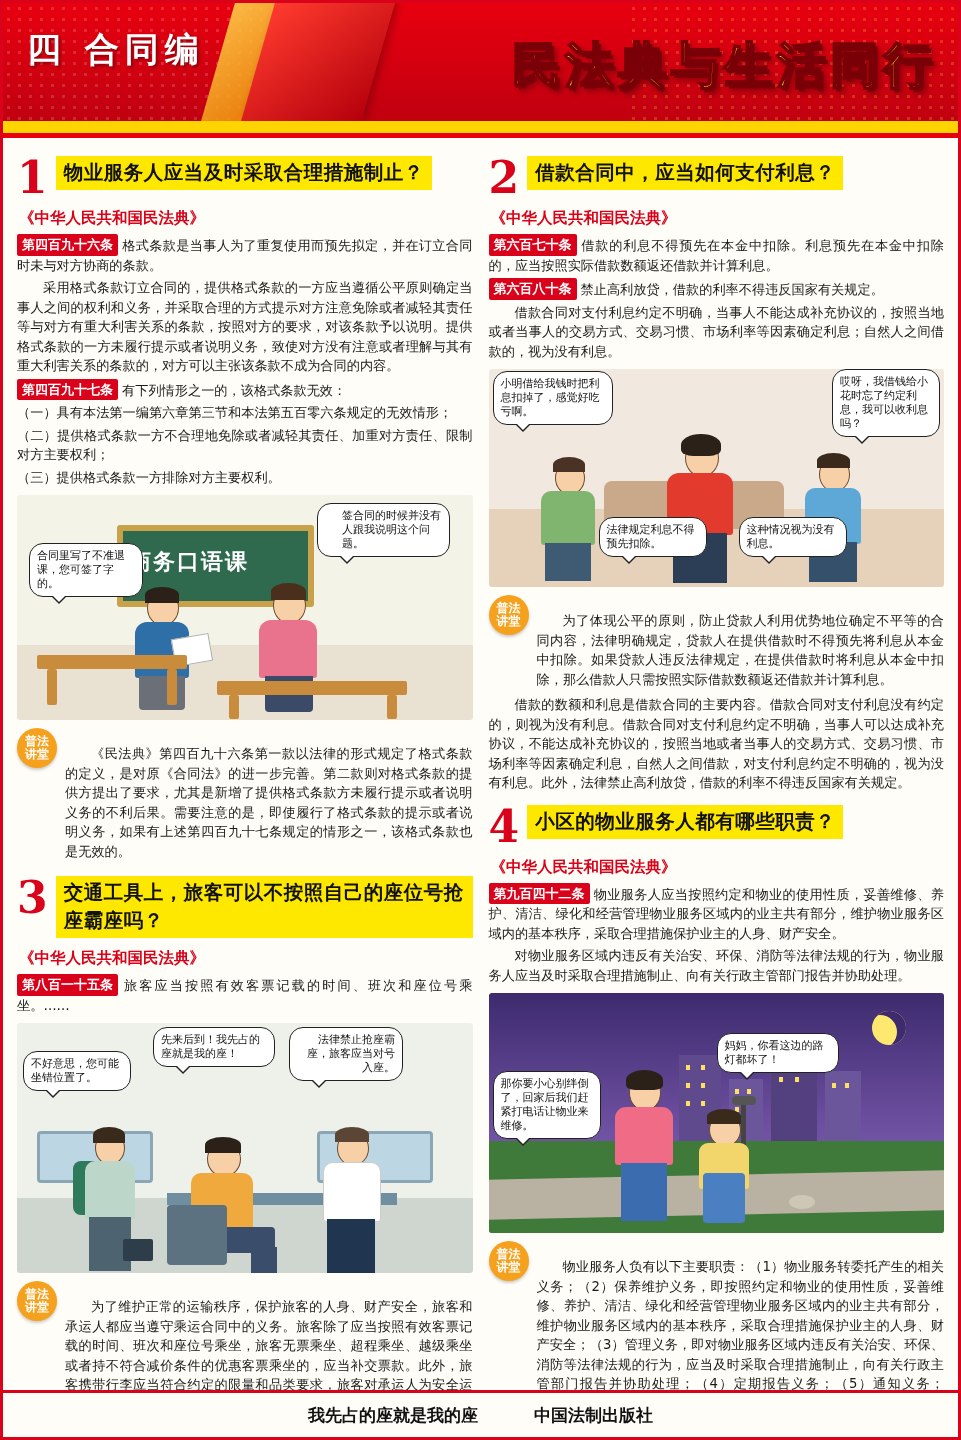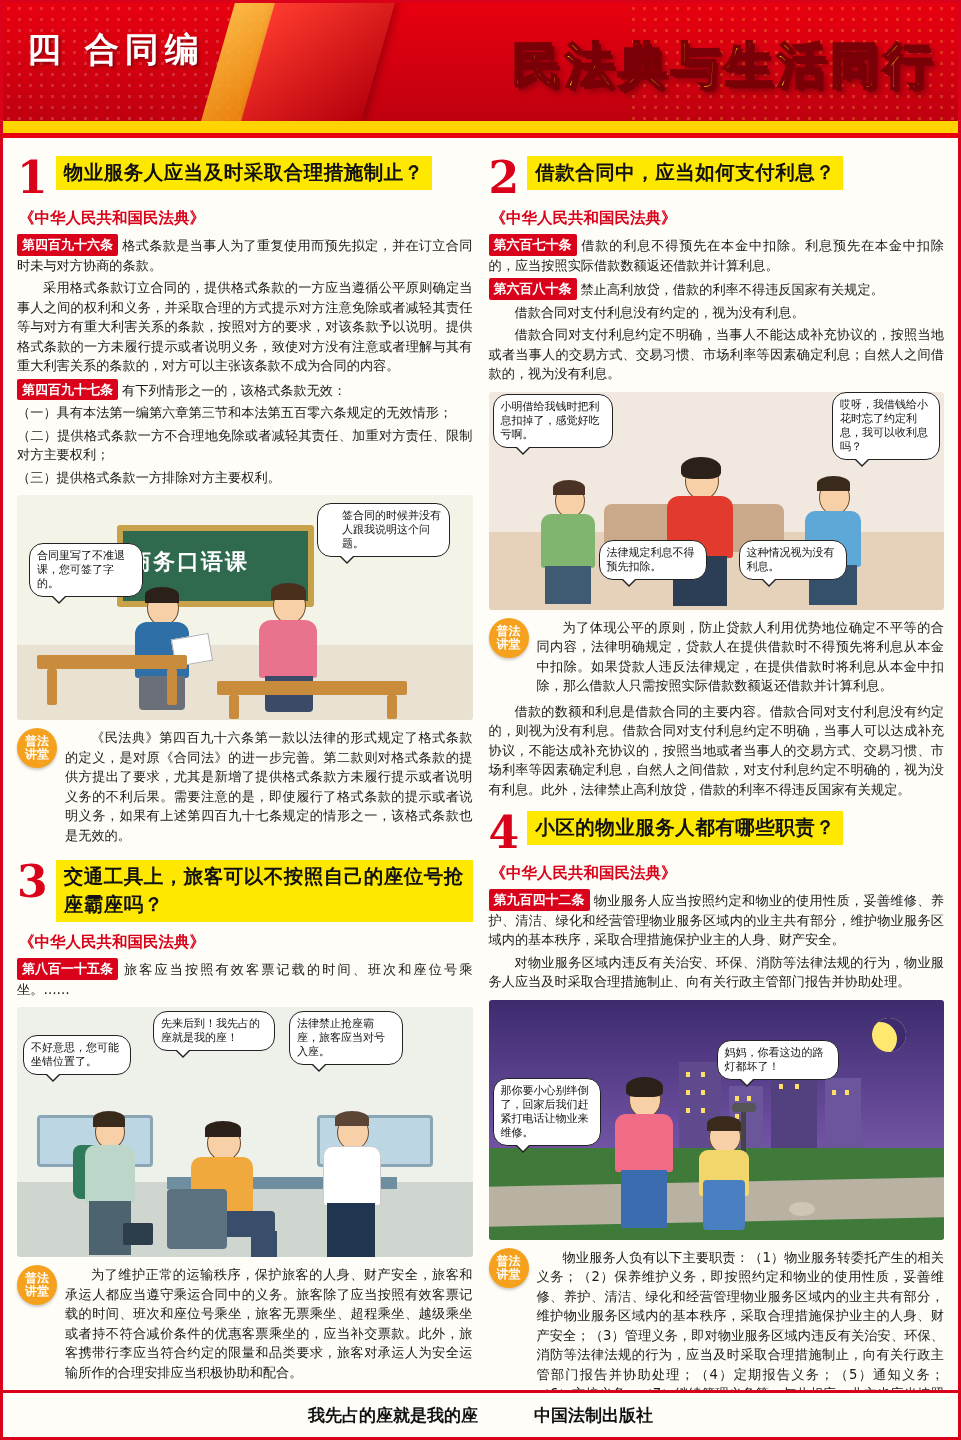--- a/index.html
+++ b/index.html
@@ -120,21 +120,21 @@
   
   .lecture{
     display:flex;gap:8px;margin-top:8px;align-items:flex-start;
   }
   .badge{
     flex:0 0 auto;width:40px;height:40px;border-radius:50%;
     background:#f5a11d;color:#fff;font-size:12px;font-weight:bold;
     display:flex;flex-direction:column;align-items:center;justify-content:center;
     line-height:13px;box-shadow:0 2px 3px rgba(0,0,0,.2);
   }
-  .lecture .para{margin-top:0;}
+  .lecture .para{margin-top:16px;}
   
   .scene{position:relative;margin:8px 0 4px 0;border-radius:3px;overflow:hidden;}
   .bubble{
     position:absolute;background:#fff;border:1.4px solid #222;border-radius:14px;
     font-size:11px;line-height:14px;padding:5px 7px;color:#111;z-index:8;
   }
   .bubble:after{
     content:"";position:absolute;width:0;height:0;
     border:7px solid transparent;
   }
@@ -299,21 +299,21 @@
           <div class="person" style="left:300px;top:108px;width:78px;height:142px;">
             <div class="head" style="left:20px;top:0;width:30px;height:33px;"></div>
             <div class="hair" style="left:18px;top:-4px;width:34px;height:15px;background:#5b4636;"></div>
             <div class="body-sh" style="position:absolute;left:6px;top:31px;width:56px;height:58px;background:#ffffff;border:1px solid #ccc;border-radius:10px 10px 3px 3px;"></div>
             <div style="position:absolute;left:10px;top:88px;width:48px;height:54px;background:#1f3550;"></div>
           </div>
           <div style="position:absolute;left:150px;top:182px;width:60px;height:60px;background:#5c7280;border-radius:4px;"></div>
 
           <div class="bubble b-down" style="left:6px;top:28px;width:92px;">不好意思，您可能坐错位置了。</div>
           <div class="bubble b-down" style="left:136px;top:4px;width:106px;">先来后到！我先占的座就是我的座！</div>
-          <div class="bubble b-down" style="left:272px;top:4px;width:98px;">法律禁止抢座霸座，旅客应当对号入座。</div>
+          <div class="bubble b-down" style="left:272px;top:4px;width:98px;text-align:right;">法律禁止抢座霸座，旅客应当对号入座。</div>
         </div>
 
         <div class="lecture">
           <div class="badge">
               <span>普法</span>
               <span>讲堂</span>
             </div>
           <div class="para indent">为了维护正常的运输秩序，保护旅客的人身、财产安全，旅客和承运人都应当遵守乘运合同中的义务。旅客除了应当按照有效客票记载的时间、班次和座位号乘坐，旅客无票乘坐、超程乘坐、越级乘坐或者持不符合减价条件的优惠客票乘坐的，应当补交票款。此外，旅客携带行李应当符合约定的限量和品类要求，旅客对承运人为安全运输所作的合理安排应当积极协助和配合。</div>
         </div>
       </div>
@@ -326,21 +326,20 @@
           <div class="num">2</div>
           <div class="sec-title">借款合同中，应当如何支付利息？</div>
         </div>
         <div class="law-title">《中华人民共和国民法典》</div>
         <div class="para">
           <span class="art">第六百七十条</span><span>借款的利息不得预先在本金中扣除。利息预先在本金中扣除的，应当按照实际借款数额返还借款并计算利息。</span>
         </div>
         <div class="para">
           <span class="art">第六百八十条</span><span>禁止高利放贷，借款的利率不得违反国家有关规定。</span>
         </div>
-        <div class="para indent">借款合同对支付利息没有约定的，视为没有利息。</div>
         <div class="para indent">借款合同对支付利息约定不明确，当事人不能达成补充协议的，按照当地或者当事人的交易方式、交易习惯、市场利率等因素确定利息；自然人之间借款的，视为没有利息。</div>
 
         <div class="scene" id="scene2">
           <div class="room-wall"></div>
           <div class="room-floor"></div>
           <div class="sofa"></div>
 
           <div class="person" style="left:48px;top:92px;width:70px;height:120px;">
             <div class="head" style="left:18px;top:0;width:28px;height:32px;"></div>
             <div class="hair" style="left:16px;top:-4px;width:32px;height:15px;background:#4a3324;"></div>

